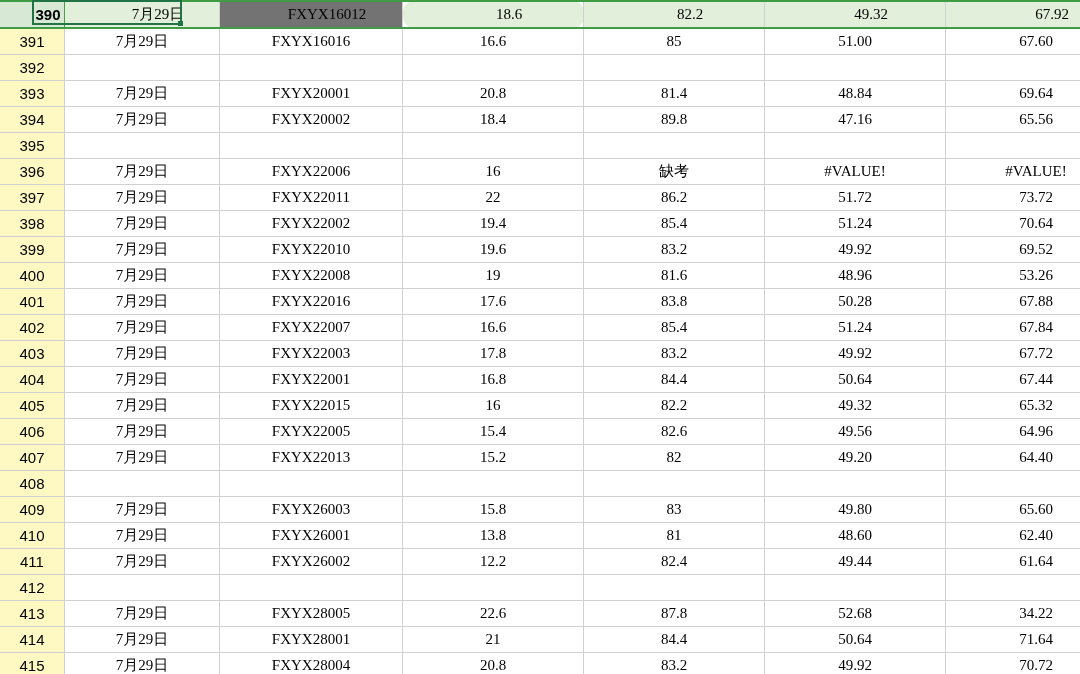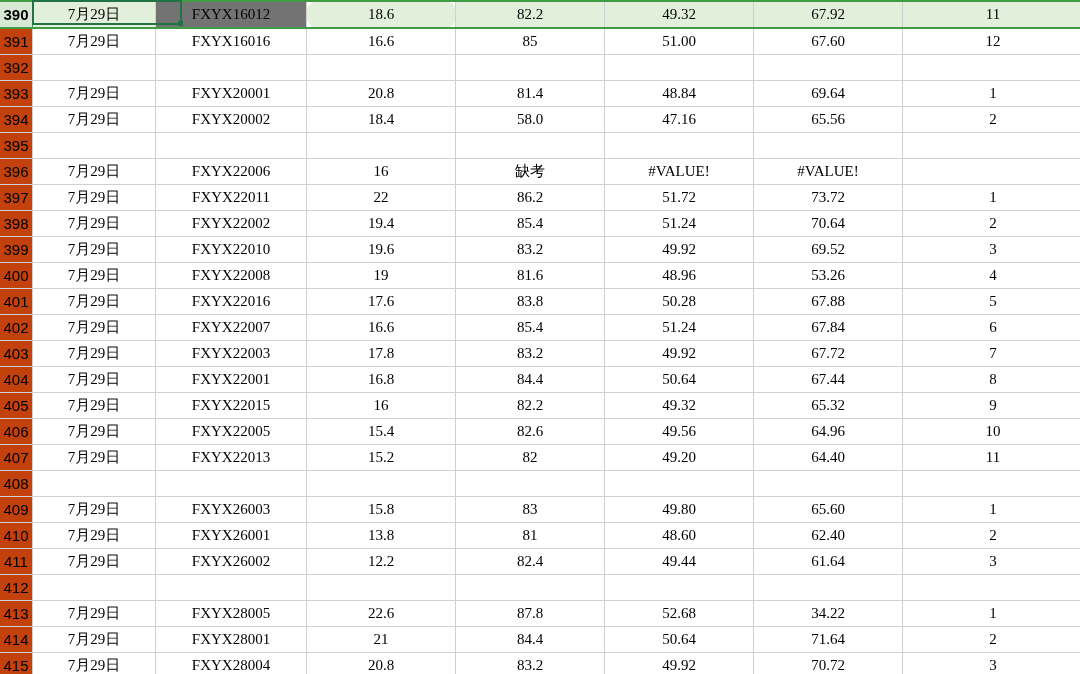--- a/index.html
+++ b/index.html
@@ -30,21 +30,21 @@
     border-bottom: 1px solid #d0d0d0;
     font-size: 15px;
     color: #000000;
     text-align: center;
     vertical-align: middle;
     overflow: hidden;
     white-space: nowrap;
   }
   td.rowhead {
     width: 32px;
-    background: #c2410c;
+    background: #fef9c3;
     color: #333333;
     font-family: "Liberation Sans", sans-serif;
     font-size: 12px;
     text-align: center;
     border-right: 1px solid #b8b8b8;
     border-bottom: 1px solid #d0d0d0;
   }
   tr.selected td.rowhead {
     background: #d7e9d4;
     color: #000000;
@@ -55,20 +55,21 @@
   td.c-code   { width: 150px; text-align: left; padding-left: 4px; font-size: 14px; }
   td.c-v1     { width: 148px; border-radius: 11px; }
   td.c-v2     { width: 148px; }
   td.c-v3     { width: 148px; }
   td.c-v4     { width: 148px; }
   td.c-rank   { width: 180px; }
   
   tr.selected td {
     border-top: 2px solid #3f9c45;
     border-bottom: 2px solid #3f9c45;
+    padding-left: 32px;
   }
   tr.selected td.c-code {
     background: #737373;
     outline: none;
   }
   tr.selected td.c-date,
   tr.selected td.c-v1,
   tr.selected td.c-v2,
   tr.selected td.c-v3,
   tr.selected td.c-v4,
@@ -141,21 +142,21 @@
           <td class="c-v2">81.4</td>
           <td class="c-v3">48.84</td>
           <td class="c-v4">69.64</td>
           <td class="c-rank">1</td>
         </tr>
         <tr>
           <td class="rowhead">394</td>
           <td class="c-date">7月29日</td>
           <td class="c-code">FXYX20002</td>
           <td class="c-v1">18.4</td>
-          <td class="c-v2">58.0</td>
+          <td class="c-v2">89.8</td>
           <td class="c-v3">47.16</td>
           <td class="c-v4">65.56</td>
           <td class="c-rank">2</td>
         </tr>
         <tr>
           <td class="rowhead">395</td>
           <td class="c-date empty"></td>
           <td class="c-code empty"></td>
           <td class="c-v1 empty"></td>
           <td class="c-v2 empty"></td>

